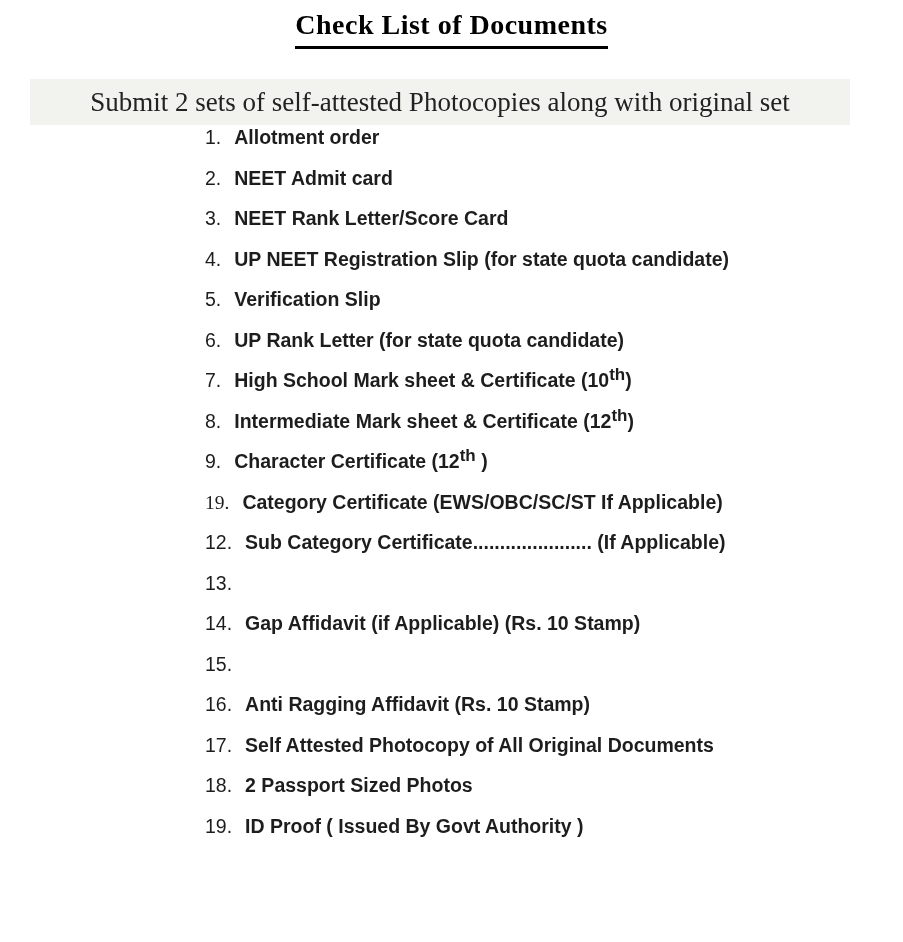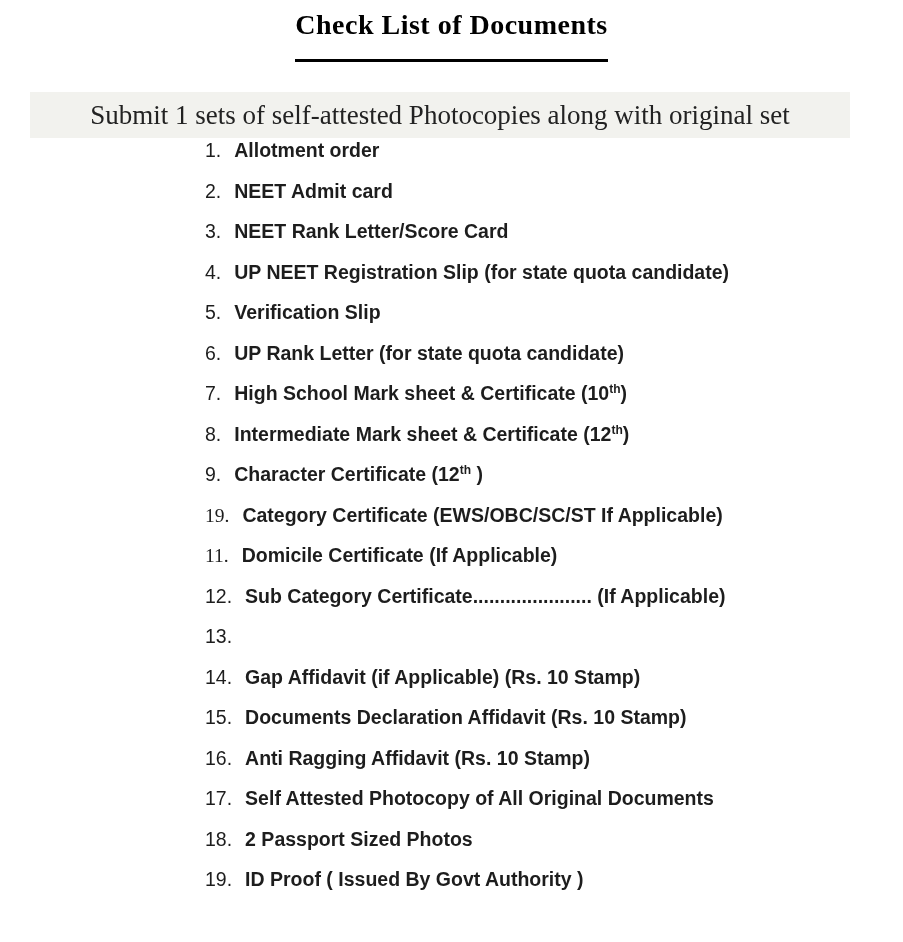--- a/index.html
+++ b/index.html
@@ -27,21 +27,21 @@
   .title {
     display: inline-block;
     margin: 0;
     font-family: "Liberation Serif", serif;
     font-weight: bold;
     font-size: 28px;
     line-height: 34px;
     letter-spacing: 0.5px;
     color: #000000;
     border-bottom: 3px solid #000000;
-    padding-bottom: 17px;
+    padding-bottom: 4px;
   }
   .subtitle-band {
     margin: 30px 0 0 30px;
     width: 820px;
     height: 46px;
     background: #f2f2ee;
     display: flex;
     align-items: center;
     justify-content: center;
   }
@@ -68,34 +68,34 @@
     flex: 0 0 auto;
   }
   .num.serif {
     font-family: "Liberation Serif", serif;
   }
   .txt {
     white-space: nowrap;
     font-weight: bold;
   }
   .txt sup {
-    font-size: 12px;
+    font-size: 17px;
     line-height: 0;
     vertical-align: super;
   }
 </style>
 </head>
 <body>
 
 <div class="doc">
   <div class="title-wrap">
     <h1 class="title">Check List of Documents</h1>
   </div>
   <div class="subtitle-band">
-    <div class="subtitle">Submit 1 sets of self-attested Photocopies along with original set</div>
+    <div class="subtitle">Submit 2 sets of self-attested Photocopies along with original set</div>
   </div>
   <div class="list">
   <div class="row">
     <span class="num">1.</span>
     <span class="txt"><span>Allotment order</span><sup></sup><span></span></span>
   </div>
 
   <div class="row">
     <span class="num">2.</span>
     <span class="txt"><span>NEET Admit card</span><sup></sup><span></span></span>
@@ -134,42 +134,37 @@
   <div class="row">
     <span class="num">9.</span>
     <span class="txt"><span>Character Certificate (12</span><sup>th</sup><span> )</span></span>
   </div>
 
   <div class="row">
     <span class="num serif">19.</span>
     <span class="txt"><span>Category Certificate (EWS/OBC/SC/ST If Applicable)</span><sup></sup><span></span></span>
   </div>
 
-  <div class="row">
-    <span class="num serif">11.</span>
-    <span class="txt"><span>Domicile Certificate (If Applicable)</span><sup></sup><span></span></span>
-  </div>
 
   <div class="row">
     <span class="num">12.</span>
     <span class="txt"><span>Sub Category Certificate...................... (If Applicable)</span><sup></sup><span></span></span>
   </div>
 
   <div class="row">
     <span class="num">13.</span>
   </div>
 
   <div class="row">
     <span class="num">14.</span>
     <span class="txt"><span>Gap Affidavit (if Applicable) (Rs. 10 Stamp)</span><sup></sup><span></span></span>
   </div>
 
   <div class="row">
     <span class="num">15.</span>
-    <span class="txt"><span>Documents Declaration Affidavit (Rs. 10 Stamp)</span><sup></sup><span></span></span>
   </div>
 
   <div class="row">
     <span class="num">16.</span>
     <span class="txt"><span>Anti Ragging Affidavit (Rs. 10 Stamp)</span><sup></sup><span></span></span>
   </div>
 
   <div class="row">
     <span class="num">17.</span>
     <span class="txt"><span>Self Attested Photocopy of All Original Documents</span><sup></sup><span></span></span>

